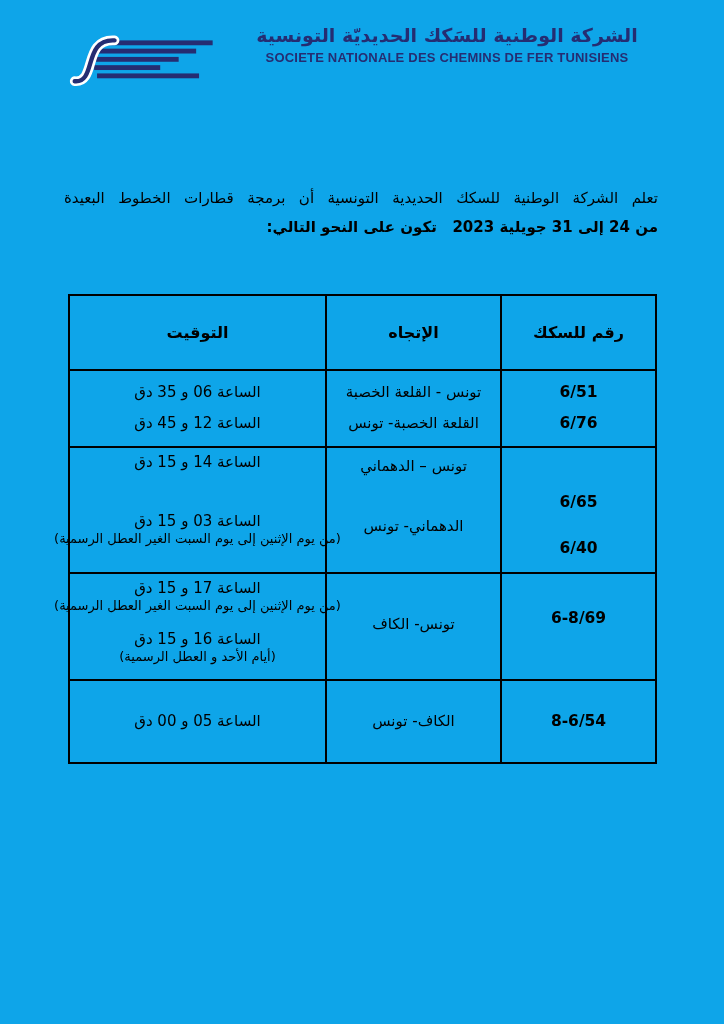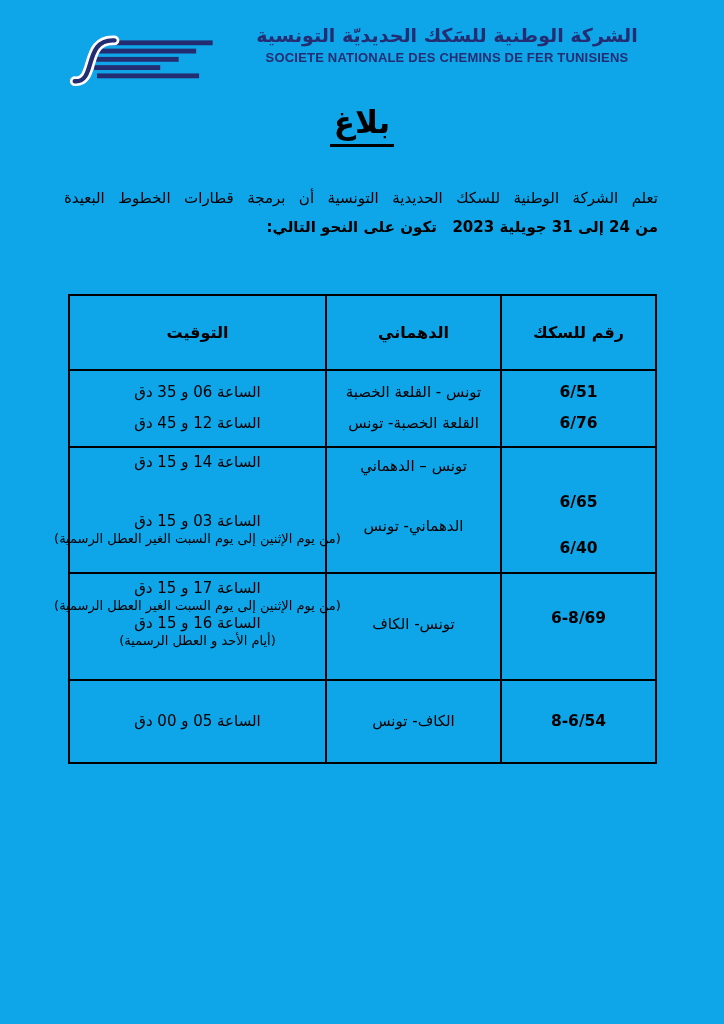--- a/index.html
+++ b/index.html
@@ -68,21 +68,21 @@
   .start   { justify-content:flex-start; }
   .center  { justify-content:center; }
   .entry { display:flex; flex-direction:column; align-items:center; }
   .time-value { font-size:15px; line-height:20px; white-space:nowrap; }
   .direction-value { font-size:15px; line-height:20px; white-space:nowrap; }
   .train-number { font-size:15.5px; font-weight:bold; line-height:20px; direction:ltr; }
   .schedule-note { font-size:13px; line-height:15px; white-space:nowrap; direction:rtl; }
   .pt4{padding-top:4px;} .pt8{padding-top:8px;}
   .pt24{padding-top:24px;margin-top:20px;} .pt28{padding-top:40px;} .pt34{padding-top:34px;}
   .pb6{padding-bottom:6px;} .pb14{padding-bottom:14px;} .pb16{padding-bottom:16px;}
-  .gap16{}
+  .gap16{gap:16px;}
 </style>
 </head>
 <body>
 
 <div class="page">
 
   <div>
     <svg class="logo" viewBox="0 0 165 70" xmlns="http://www.w3.org/2000/svg">
       <g fill="#252d72">
         <rect x="33" y="21" width="114" height="5"></rect>
@@ -93,40 +93,37 @@
       </g>
       <path d="M5 63 C 28 65, 13 19, 46 21" fill="none" stroke="#ffffff" stroke-width="10" stroke-linecap="round"></path>
       <path d="M5 63 C 28 65, 13 19, 46 21" fill="none" stroke="#252d72" stroke-width="4.5" stroke-linecap="round"></path>
     </svg>
     <div class="company">
       <div class="company-ar">الشركة الوطنية للسَكك الحديديّة التونسية</div>
       <div class="company-fr">SOCIETE NATIONALE DES CHEMINS DE FER TUNISIENS</div>
     </div>
   </div>
 
-  <div class="title-wrap">
-    <span class="title-text">بلاغ</span>
-  </div>
 
   <div class="intro">
     <div class="intro-line1">تعلم الشركة الوطنية للسكك الحديدية التونسية أن برمجة قطارات الخطوط البعيدة</div>
     <div class="intro-line2">من 24 إلى 31 جويلية 2023   تكون على النحو التالي:</div>
   </div>
 
 
   <table class="schedule" dir="rtl">
     <colgroup>
       <col style="width:155px">
       <col style="width:175px">
       <col style="width:257px">
     </colgroup>
     <tbody>
         <tr style="height:75px;">
       <th>رقم للسكك</th>
-      <th>الدهماني</th>
+      <th>الإتجاه</th>
       <th>التوقيت</th>
     </tr>
 
     <tr style="height:77px;">
       <td>
         <div class="stack h-r1 evenly">
           <div class="train-number" dir="ltr">6/51</div>
           <div class="train-number" dir="ltr">6/76</div>
         </div>
       </td>

